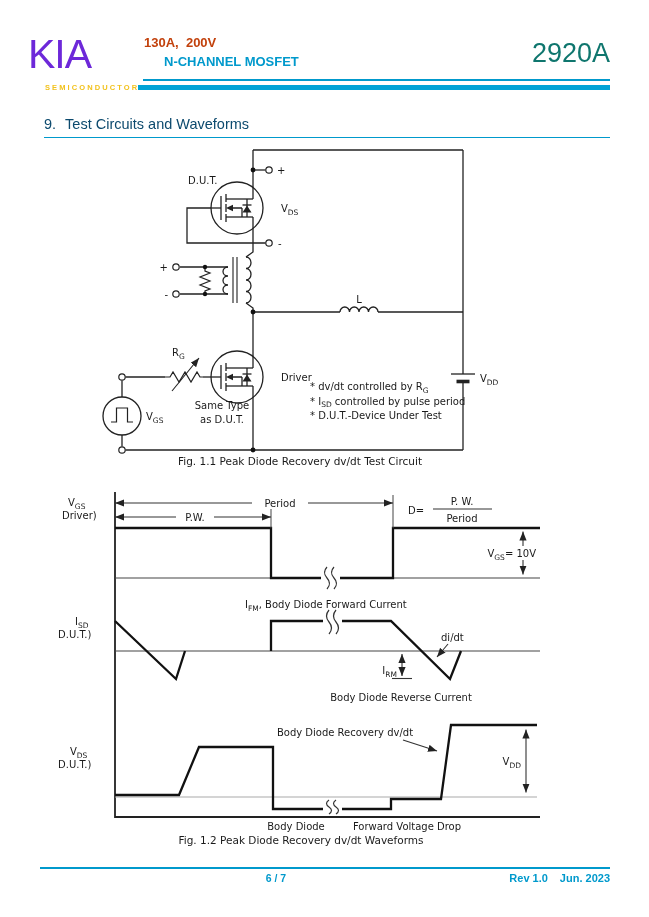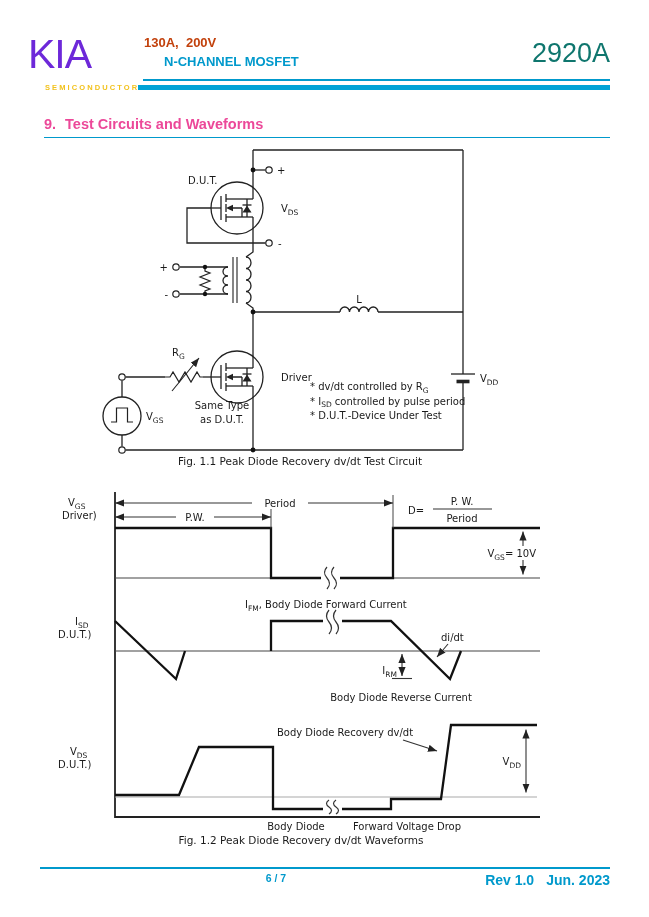--- a/index.html
+++ b/index.html
@@ -11,27 +11,27 @@
   
   .logo{left:28px;top:34px;font-weight:400;font-size:41px;line-height:1;
         color:#6d28d9;letter-spacing:-1px;}
   .logo-sub{left:45px;top:83px;font-weight:bold;font-size:7.5px;letter-spacing:2.1px;color:#f2c21c;}
   .spec1{left:144px;top:35px;font-weight:bold;font-size:13px;color:#c2410c;white-space:pre;}
   .spec2{left:144px;top:54px;font-weight:bold;font-size:13px;color:#0099cc;padding-left:20px;}
   .partnum{left:450px;top:38px;width:160px;text-align:right;font-size:27px;color:#0f766e;}
   .rule-thin{left:143px;top:79px;width:467px;height:1.5px;background:#0099cc;}
   .rule-thick{left:138px;top:84.5px;width:472px;height:5.5px;background:#00a3d6;}
   
-  .sec{left:44px;top:116px;font-weight:bold;font-size:14.5px;color:#ec4899;}
+  .sec{left:44px;top:116px;font-weight:normal;font-size:14.5px;color:#0c4a6e;}
   .sec .num{margin-right:9px;}
   .sec-underline{left:44px;top:137px;width:566px;height:1.2px;background:#0099cc;}
   
   .foot-rule{left:40px;top:867px;width:570px;height:1.5px;background:#0099cc;}
   .foot-page{left:0;top:872px;width:552px;text-align:center;font-size:10.5px;font-weight:bold;color:#0099cc;}
-  .foot-rev{right:39px;top:872px;font-size:14px;font-weight:bold;color:#0099cc;}
+  .foot-rev{right:39px;top:872px;font-size:11px;font-weight:bold;color:#0099cc;}
   .foot-rev span{margin-left:12px;}
   
   svg text{font-family:"DejaVu Sans", sans-serif;font-size:10px;fill:#1a1a1a;}
   svg text.cap{font-size:10.5px;}
   svg tspan.sub{font-size:7.5px;}
 </style>
 </head>
 <body>
 
 <div class="abs logo">KIA</div>

